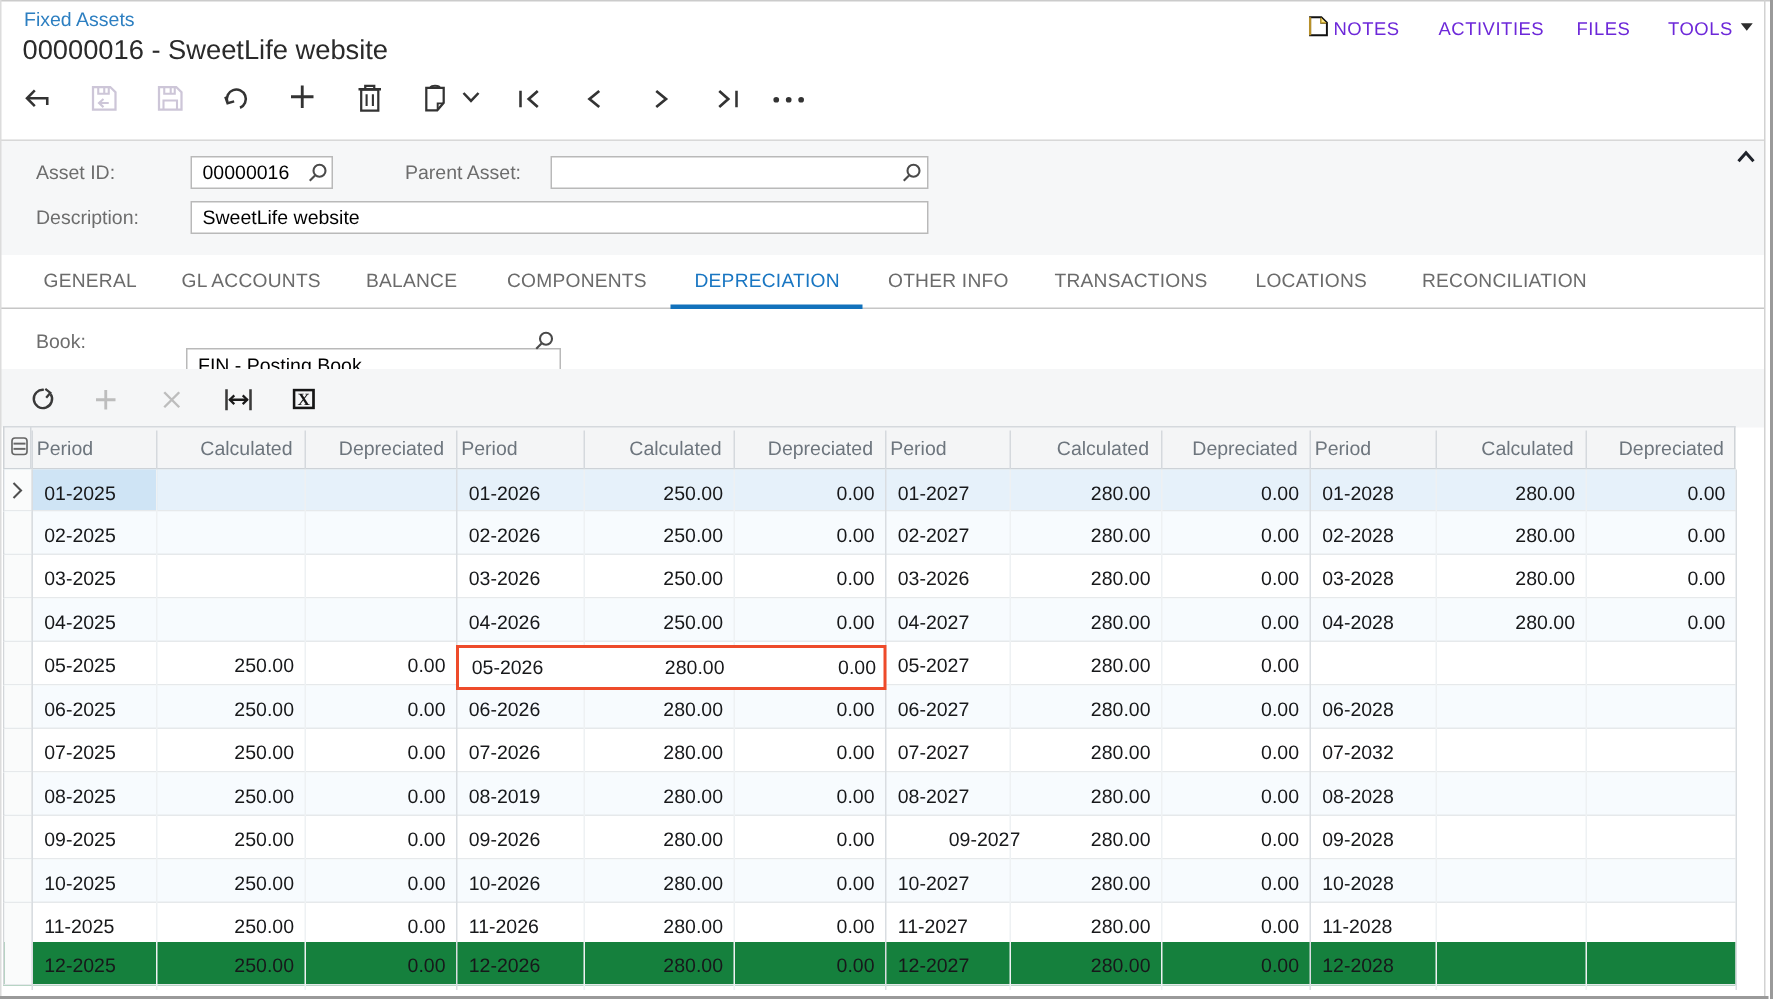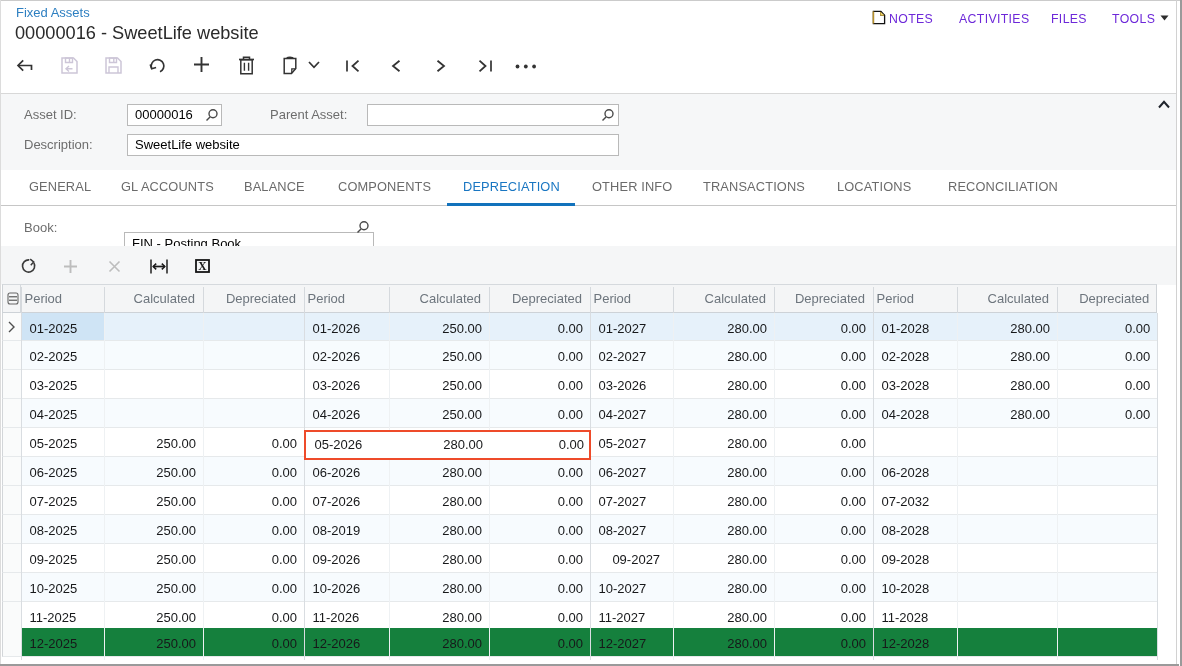--- a/index.html
+++ b/index.html
@@ -304,21 +304,21 @@
     <div class="bc r" style="left:1055px;width:100.29999999999995px;padding-right:8px;"></div>
   </div>
 <div class="grow" style="top:543.94px;background:#fff;">
     <div class="gut"></div>
     <div class="bc" style="left:19px;width:83px;padding-left:7.5px;">09-2025</div>
     <div class="bc r" style="left:102px;width:99px;padding-right:8px;">250.00</div>
     <div class="bc r" style="left:201px;width:101px;padding-right:8px;">0.00</div>
     <div class="bc" style="left:302px;width:85px;padding-left:7.5px;">09-2026</div>
     <div class="bc r" style="left:387px;width:100px;padding-right:8px;">280.00</div>
     <div class="bc r" style="left:487px;width:101px;padding-right:8px;">0.00</div>
-    <div class="bc" style="left:588px;width:83px;padding-left:7.5px;text-align:center;">09-2027</div>
+    <div class="bc" style="left:622px;width:83px;padding-left:7.5px;">09-2027</div>
     <div class="bc r" style="left:671px;width:101px;padding-right:8px;">280.00</div>
     <div class="bc r" style="left:772px;width:99px;padding-right:8px;">0.00</div>
     <div class="bc" style="left:871px;width:84px;padding-left:7.5px;">09-2028</div>
     <div class="bc r" style="left:955px;width:100px;padding-right:8px;"></div>
     <div class="bc r" style="left:1055px;width:100.29999999999995px;padding-right:8px;"></div>
   </div>
 <div class="grow" style="top:572.87px;background:#f7fbfe;">
     <div class="gut"></div>
     <div class="bc" style="left:19px;width:83px;padding-left:7.5px;">10-2025</div>
     <div class="bc r" style="left:102px;width:99px;padding-right:8px;">250.00</div>

